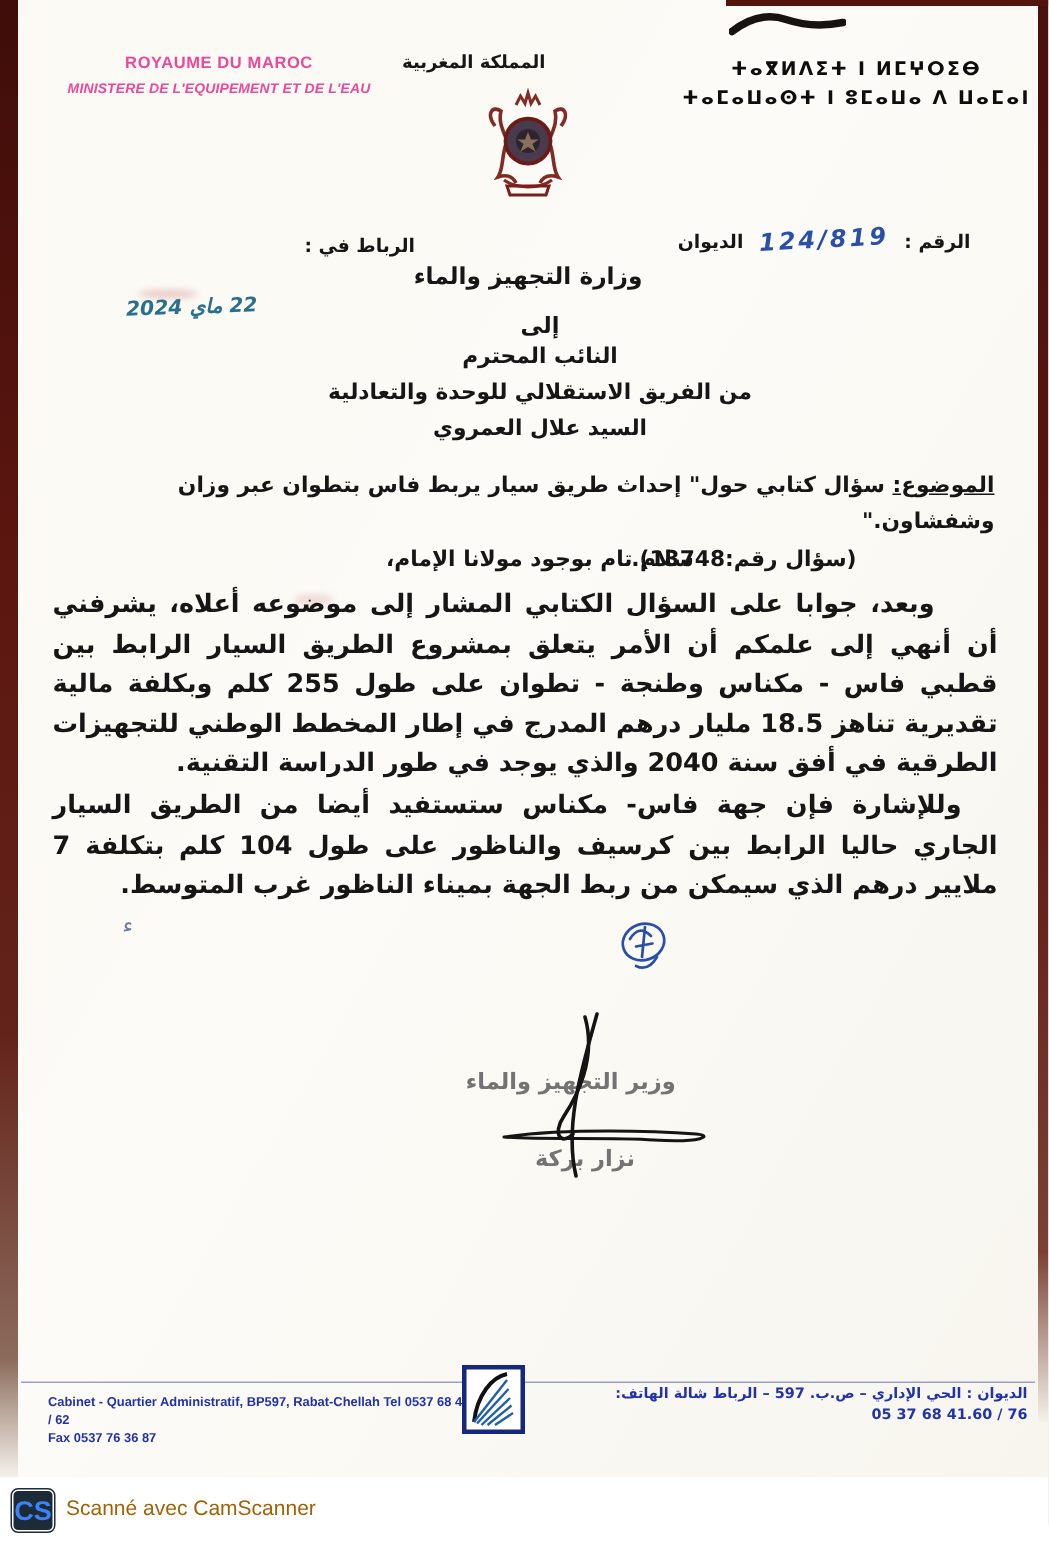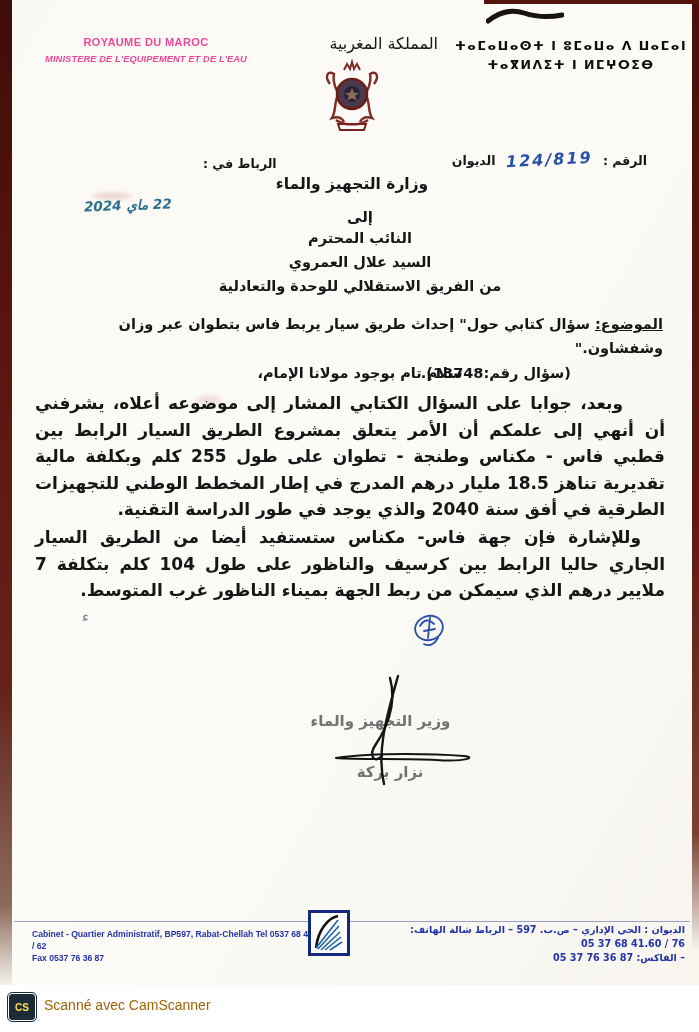--- a/index.html
+++ b/index.html
@@ -11,22 +11,22 @@
          background:linear-gradient(180deg,#3f0d09 0%,#5a150f 35%,#63231a 70%,#8c6b5c 92%,#f4f1ea 100%);}
   .edge-right{position:absolute;right:0;top:0;width:7px;height:948px;
          background:linear-gradient(180deg,#4a100c 0%,#5e1a12 55%,#7c4134 88%,#f4f1ea 100%);}
   .edge-top{position:absolute;right:0;top:0;width:215px;height:4px;background:#55130e;}
   .smudge{position:absolute;border-radius:50%;filter:blur(2px);}
   .hdr-fr{position:absolute;left:28px;top:36px;width:236px;text-align:center;
           font-family:"Liberation Sans","DejaVu Sans",sans-serif;font-weight:bold;color:#ec4899;}
   .hdr-fr .l1{font-size:11px;letter-spacing:.4px;}
   .hdr-fr .l2{font-size:9.3px;margin-top:6px;letter-spacing:.1px;font-style:italic;}
   .ar{direction:rtl;}
-  .hdr-kingdom{position:absolute;left:268px;top:34px;width:170px;text-align:right;
-          font-size:16px;font-weight:normal;}
+  .hdr-kingdom{position:absolute;left:268px;top:34px;width:170px;text-align:left;
+          font-size:12px;font-weight:bold;}
   .hdr-ministry{position:absolute;left:252px;top:131px;width:200px;text-align:center;
           font-size:15.5px;font-weight:bold;margin-top:44px;}
   .hdr-tif{position:absolute;left:452px;top:36px;width:238px;text-align:center;
           font-size:12.5px;font-weight:bold;letter-spacing:1.5px;line-height:19px;color:#0d0d0d;}
   .coat{position:absolute;left:314px;top:58px;}
   .refline{position:absolute;right:52px;top:150px;font-size:12.5px;font-weight:bold;white-space:nowrap;}
   .refline .hand{font-family:"DejaVu Sans",sans-serif;font-style:italic;font-weight:bold;
           color:#2a4fa8;font-size:16px;letter-spacing:2px;transform:rotate(-3deg);display:inline-block;margin:0 6px;}
   .rabat{position:absolute;left:203px;top:156px;font-size:12.5px;font-weight:bold;}
   .datestamp{position:absolute;left:84px;top:197px;font-size:13.5px;font-weight:bold;font-style:italic;
@@ -53,21 +53,21 @@
   .f-left{position:absolute;left:32px;top:928px;width:295px;color:#2233aa;
           font-family:"Liberation Sans","DejaVu Sans",sans-serif;font-size:8.6px;font-weight:bold;line-height:12px;}
   .f-logo{position:absolute;left:308px;top:910px;}
   .f-web{position:absolute;left:272px;top:1000px;width:130px;text-align:center;color:#2233aa;
           font-family:"Liberation Sans","DejaVu Sans",sans-serif;font-size:9.3px;font-weight:bold;}
   .f-right{position:absolute;right:14px;top:923px;width:332px;color:#2233aa;
           font-size:9.6px;font-weight:bold;line-height:14px;text-align:right;}
   .f-right .ph{direction:ltr;unicode-bidi:embed;display:inline-block;}
   .cs-bar{position:absolute;left:0;top:985px;width:699px;height:47px;background:#ffffff;}
   .cs-badge{position:absolute;left:8px;top:8px;width:26px;height:26px;background:#1d2b38;border:1.5px solid #ffffff;
-          outline:1.5px solid #1d2b38;border-radius:4px;color:#fde047;font-size:10px;font-weight:bold;
+          outline:1.5px solid #1d2b38;border-radius:4px;color:#3b82f6;font-size:18px;font-weight:bold;
           font-family:"Liberation Sans","DejaVu Sans",sans-serif;display:flex;align-items:center;justify-content:center;}
   .cs-text{position:absolute;left:44px;top:12px;color:#a16207;font-size:14px;
           font-family:"Liberation Sans","DejaVu Sans",sans-serif;}
   .swoosh{position:absolute;left:486px;top:5px;}
 </style>
 </head>
 <body>
 
 <div class="page">
   <div class="paper"></div>
@@ -97,37 +97,37 @@
     </g>
     <circle cx="38" cy="36" r="15" fill="#4a3a4e" stroke="#6b1b16" stroke-width="2.5"></circle>
     <circle cx="38" cy="36" r="8" fill="#2e2430"></circle>
     <path d="M38,30 L40,35 L45,35 L41,38 L43,43 L38,40 L33,43 L35,38 L31,35 L36,35 Z" fill="#8a6f5a"></path>
     <path d="M24,66 L52,66 L50,72 L26,72 Z" fill="none" stroke="#7a201a" stroke-width="2"></path>
   </svg>
 
   <div class="hdr-ministry ar">وزارة التجهيز والماء</div>
 
   <div class="hdr-tif">
+    <div>ⵜⴰⴳⵍⴷⵉⵜ ⵏ ⵍⵎⵖⵔⵉⴱ</div>
     <div>ⵜⴰⵎⴰⵡⴰⵙⵜ ⵏ ⵓⵎⴰⵡⴰ ⴷ ⵡⴰⵎⴰⵏ</div>
-    <div>ⵜⴰⴳⵍⴷⵉⵜ ⵏ ⵍⵎⵖⵔⵉⴱ</div>
   </div>
 
   <div class="refline ar">
     <span>الرقم :</span>
     <span class="hand" dir="ltr">124/819</span>
     <span>الديوان</span>
   </div>
   <div class="rabat ar">الرباط في :</div>
   <div class="datestamp ar">22 ماي 2024</div>
 
   <div class="recipient ar">
     <div class="to">إلى</div>
     <div class="r">النائب المحترم</div>
+    <div class="r">من الفريق الاستقلالي للوحدة والتعادلية</div>
     <div class="r">السيد علال العمروي</div>
-    <div class="r">من الفريق الاستقلالي للوحدة والتعادلية</div>
   </div>
 
   <div class="subject ar">
     <span class="lbl">الموضوع:</span>
     <span>سؤال كتابي حول" إحداث طريق سيار يربط فاس بتطوان عبر وزان وشفشاون."</span>
     <div class="ref2">(سؤال رقم:13748).</div>
   </div>
 
   <div class="salut ar">سلام تام بوجود مولانا الإمام،</div>
   <div class="para p1 ar">وبعد، جوابا على السؤال الكتابي المشار إلى موضوعه أعلاه، يشرفني أن أنهي إلى علمكم أن الأمر يتعلق بمشروع الطريق السيار الرابط بين قطبي فاس - مكناس وطنجة - تطوان على طول 255 كلم وبكلفة مالية تقديرية تناهز 18.5 مليار درهم المدرج في إطار المخطط الوطني للتجهيزات الطرقية في أفق سنة 2040 والذي يوجد في طور الدراسة التقنية.</div>
@@ -167,23 +167,19 @@
       <path d="M17,40 L33,27"></path>
         <path d="M22,40 L34,32"></path>
     </g>
   </svg>
   <div class="f-web">www.equipement.gov.ma</div>
   <div class="f-right ar">
     <div>
       <span>الديوان : الحي الإداري – ص.ب. 597 – الرباط شالة الهاتف:</span>
       <span class="ph">05 37 68 41.60 / 76</span>
     </div>
-    <div>
-      <span>– الفاكس:</span>
-      <span class="ph">05 37 76 36 87</span>
-    </div>
   </div>
 
   <div class="cs-bar">
     <div class="cs-badge">CS</div>
     <div class="cs-text">Scanné avec CamScanner</div>
   </div>
 </div>
 
 </body></html>

